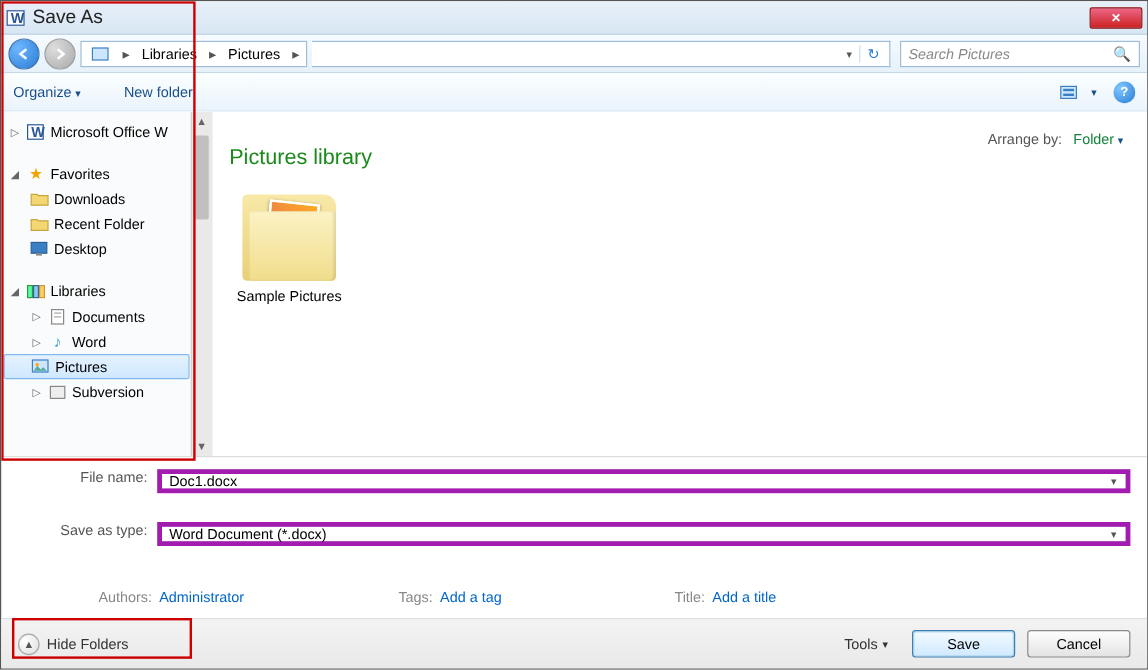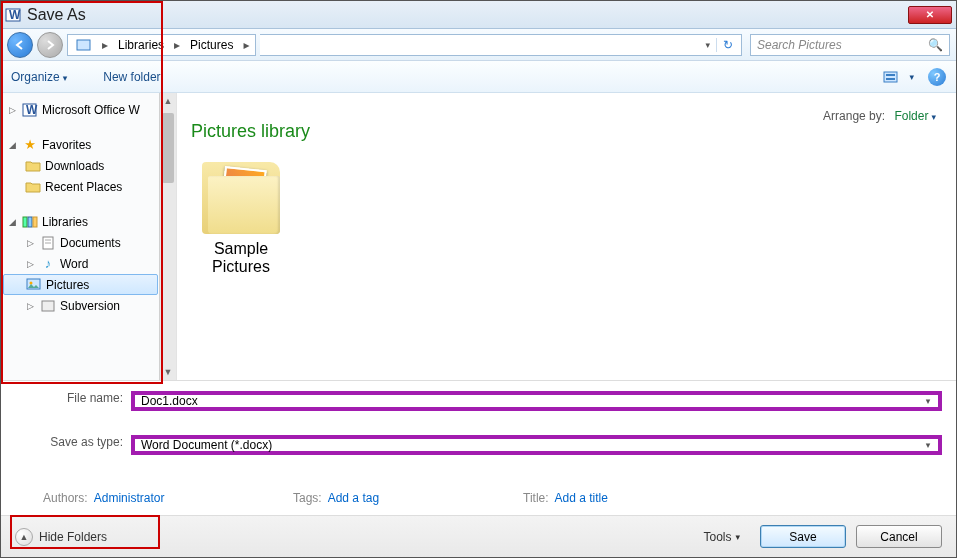--- a/index.html
+++ b/index.html
@@ -47,32 +47,32 @@
 .lib-header { color:#1a8a1a; font-size:18px; }
 .lib-sub { color:#555; margin-top:2px; }
 .lib-sub .link { color:#0066cc; }
 .arrange { position:absolute; top:16px; right:20px; color:#555; }
 .arrange .link { color:#15803d; margin-left:6px;}
 .folder-item { margin-top:20px; width:100px; text-align:center; }
 .folder-icon { width:78px; height:72px; margin:0 auto 6px; position:relative; }
 .folder-back { position:absolute; inset:0; background:linear-gradient(#f8e9a8,#e8d078); border-radius:4px 10px 4px 4px; }
 .folder-front { position:absolute; left:6px; right:0; top:14px; bottom:0; background:linear-gradient(#fcf2c4,#f0dd8c); border-radius:2px 2px 4px 4px; box-shadow:-2px 0 2px rgba(0,0,0,.1) inset;}
 .folder-sample { position:absolute; left:20px; top:6px; width:42px; height:56px; background:linear-gradient(45deg,#c62,#e84,#fa2); border:2px solid #fff; box-shadow:0 1px 3px rgba(0,0,0,.4); transform:rotate(6deg);}
-.folder-label { color:#000; font-size:16px;}
+.folder-label { color:#000; font-size:12px;}
 
 
 .sep { height:1px; background:#ddd; }
 
 
 .form { padding:10px 14px 6px 14px; }
 .form-row { display:flex; align-items:flex-start; margin-bottom:24px; }
 .form-row label { width:116px; text-align:right; padding-right:8px; color:#555; }
 .form-row .field { flex:1; height:20px; border:4px solid #a21caf; background:#fff; padding:0 6px; display:flex; align-items:center; position:relative;}
 .form-row .field .dd { position:absolute; right:2px; top:2px; bottom:2px; width:16px; display:flex;align-items:center;justify-content:center; color:#555; font-size:9px;}
-.meta-row { display:flex; padding:6px 14px 2px 42px; gap:20px; align-items:flex-start;}
+.meta-row { display:flex; padding:6px 14px 2px 81px; gap:20px; align-items:flex-start;}
 .meta-row .pair { display:flex; gap:6px; min-width:200px;}
 .meta-row .lbl { color:#888; }
 .meta-row .link { color:#0066cc; }
 .thumb-row { padding:10px 14px 8px 134px; display:flex; align-items:center; gap:6px; color:#0066cc;}
 .checkbox { width:13px;height:13px;border:1px solid #888; background:#fff;}
 
 
 .footer { position:absolute; bottom:0; left:0; right:0; height:42px; background:linear-gradient(#f3f3f3,#e9e9e9); border-top:1px solid #ddd; display:flex; align-items:center; padding:0 14px; gap:10px;}
 .hide-folders { display:flex; align-items:center; gap:6px; color:#333;}
 .hide-folders .circ { width:18px;height:18px;border-radius:50%;border:1px solid #aaa; background:radial-gradient(circle at 30% 30%,#fff,#ddd); display:flex;align-items:center;justify-content:center; font-size:9px; color:#555;}
@@ -177,21 +177,30 @@
           </svg>
         </span>
       <span>Downloads</span>
     </div>
     <div class="tree-item sub">
       <span class="ico">
           <svg width="16" height="13">
             <path d="M1 3h5l1 1h8v8H1z" fill="#f4d772" stroke="#c6a740"></path>
           </svg>
         </span>
-      <span>Recent Places</span>
+      <span>Recent Folder</span>
+    </div>
+    <div class="tree-item sub">
+      <span class="ico">
+          <svg width="16" height="13">
+            <rect x="1" y="1" width="13" height="9" fill="#3a7fc4" stroke="#2a5f94"></rect>
+            <rect x="5" y="10" width="5" height="2" fill="#888"></rect>
+          </svg>
+        </span>
+      <span>Desktop</span>
     </div>
     <div style="height:14px"></div>
     <div class="tree-item">
       <span class="exp">◢</span>
       <span class="ico">
           <svg width="16" height="14">
             <rect x="1" y="2" width="4" height="10" fill="#5fa" stroke="#393"></rect>
             <rect x="6" y="2" width="4" height="10" fill="#8cf" stroke="#369"></rect>
             <rect x="11" y="2" width="4" height="10" fill="#fc6" stroke="#c93"></rect>
           </svg>

